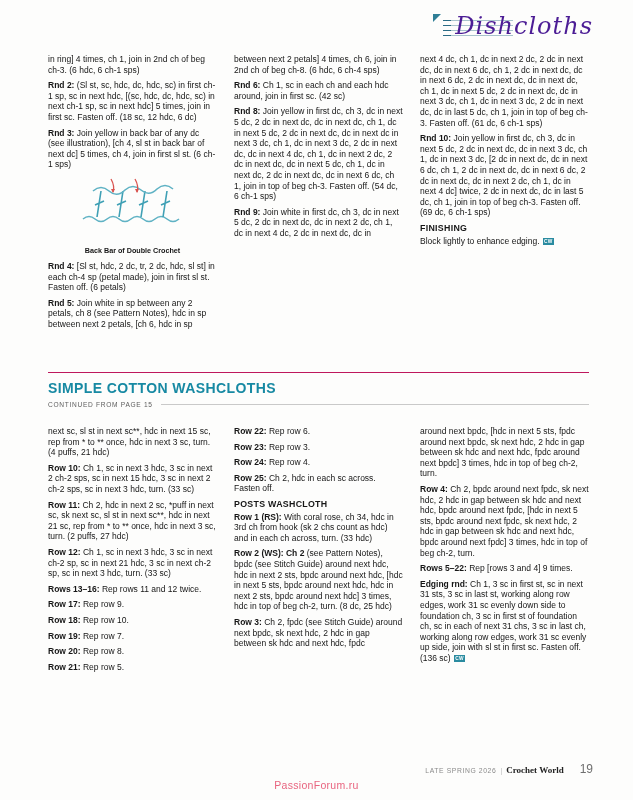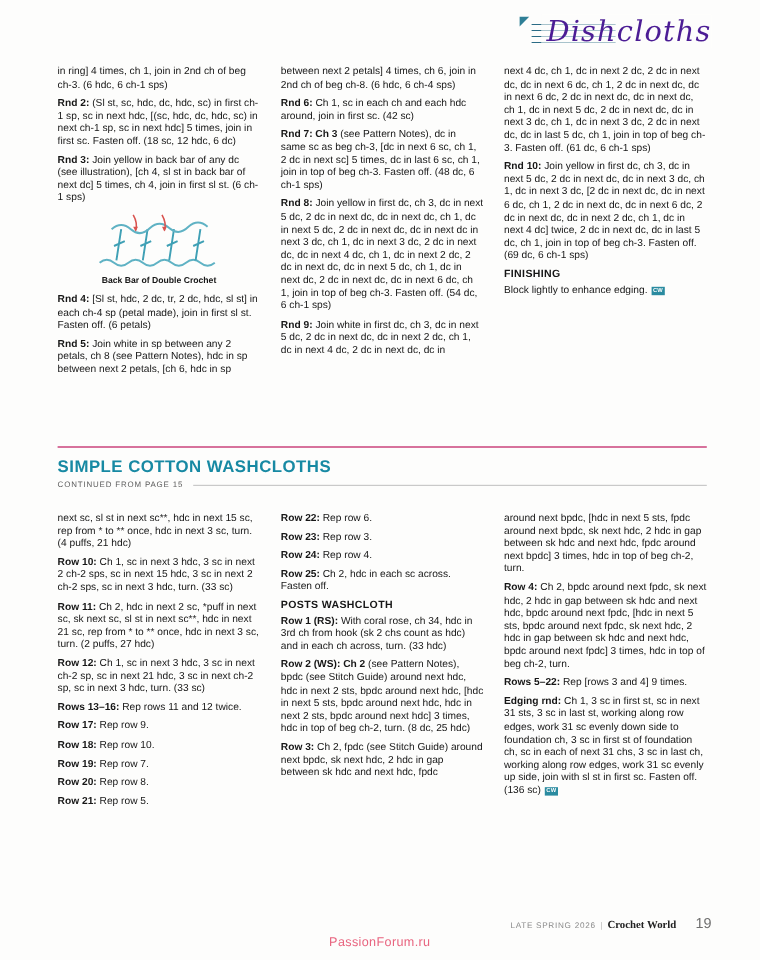--- a/index.html
+++ b/index.html
@@ -21,21 +21,21 @@
   .top-cols{top:54px;}
   .bottom-cols{top:426px;}
   .col{width:169px;flex:0 0 169px;}
   .para{font-size:8.5px;line-height:10.6px;margin:0 0 5px 0;text-align:left;}
   .para b{font-weight:bold;}
   .hpara{margin:2px 0 2px 0;}
   .hpara b{font-size:8.8px;letter-spacing:.3px;}
   
   .illus{margin:3px 0 6px 0;text-align:center;}
   .illus svg{display:block;margin:0 auto;}
-  .illus .cap{font-size:7.2px;font-weight:bold;margin-top:2px;}
+  .illus .cap{font-size:7.2px;font-weight:bold;margin-top:19px;}
   
   .section-block{position:absolute;left:48px;top:372px;width:541px;border-top:1px solid #be185d;padding-top:7px;}
   .section-title{font-size:14px;font-weight:bold;color:#1789a3;letter-spacing:.4px;margin:0 0 5px 0;}
   .continued-row{display:flex;align-items:center;}
   .continued{font-size:6.6px;color:#5c5c5c;letter-spacing:.7px;white-space:nowrap;}
   .continued-rule{flex:1;height:1px;background:#c9c9c9;margin-left:8px;}
   
   .endmark{display:inline-block;background:#2a8ba0;color:#fff;font-size:4.8px;font-weight:bold;
     line-height:7px;height:7px;padding:0 1.5px;margin-left:3px;vertical-align:1px;letter-spacing:.2px;}
   
@@ -87,21 +87,20 @@
       <div class="cap">Back Bar of Double Crochet</div>
     </div>
     <div>
         <p class="para"><b>Rnd 4: </b><span>[Sl st, hdc, 2 dc, tr, 2 dc, hdc, sl st] in each ch-4 sp (petal made), join in first sl st. Fasten off. (6 petals)</span></p>
         <p class="para"><b>Rnd 5: </b><span>Join white in sp between any 2 petals, ch 8 (see Pattern Notes), hdc in sp between next 2 petals, [ch 6, hdc in sp</span></p>
       </div>
   </div>
   <div class="col">
       <p class="para"><span>between next 2 petals] 4 times, ch 6, join in 2nd ch of beg ch-8. (6 hdc, 6 ch-4 sps)</span></p>
       <p class="para"><b>Rnd 6: </b><span>Ch 1, sc in each ch and each hdc around, join in first sc. (42 sc)</span></p>
-      <p class="para"><b>Rnd 7: Ch 3 </b><span>(see Pattern Notes), dc in same sc as beg ch-3, [dc in next 6 sc, ch 1, 2 dc in next sc] 5 times, dc in last 6 sc, ch 1, join in top of beg ch-3. Fasten off. (48 dc, 6 ch-1 sps)</span></p>
       <p class="para"><b>Rnd 8: </b><span>Join yellow in first dc, ch 3, dc in next 5 dc, 2 dc in next dc, dc in next dc, ch 1, dc in next 5 dc, 2 dc in next dc, dc in next dc in next 3 dc, ch 1, dc in next 3 dc, 2 dc in next dc, dc in next 4 dc, ch 1, dc in next 2 dc, 2 dc in next dc, dc in next 5 dc, ch 1, dc in next dc, 2 dc in next dc, dc in next 6 dc, ch 1, join in top of beg ch-3. Fasten off. (54 dc, 6 ch-1 sps)</span></p>
       <p class="para"><b>Rnd 9: </b><span>Join white in first dc, ch 3, dc in next 5 dc, 2 dc in next dc, dc in next 2 dc, ch 1, dc in next 4 dc, 2 dc in next dc, dc in</span></p>
     </div>
   <div class="col">
       <p class="para"><span>next 4 dc, ch 1, dc in next 2 dc, 2 dc in next dc, dc in next 6 dc, ch 1, 2 dc in next dc, dc in next 6 dc, 2 dc in next dc, dc in next dc, ch 1, dc in next 5 dc, 2 dc in next dc, dc in next 3 dc, ch 1, dc in next 3 dc, 2 dc in next dc, dc in last 5 dc, ch 1, join in top of beg ch-3. Fasten off. (61 dc, 6 ch-1 sps)</span></p>
       <p class="para"><b>Rnd 10: </b><span>Join yellow in first dc, ch 3, dc in next 5 dc, 2 dc in next dc, dc in next 3 dc, ch 1, dc in next 3 dc, [2 dc in next dc, dc in next 6 dc, ch 1, 2 dc in next dc, dc in next 6 dc, 2 dc in next dc, dc in next 2 dc, ch 1, dc in next 4 dc] twice, 2 dc in next dc, dc in last 5 dc, ch 1, join in top of beg ch-3. Fasten off. (69 dc, 6 ch-1 sps)</span></p>
       <p class="para hpara"><b>FINISHING</b></p>
       <p class="para"><span>Block lightly to enhance edging.</span><span class="endmark">CW</span></p>
     </div>
 </div>

